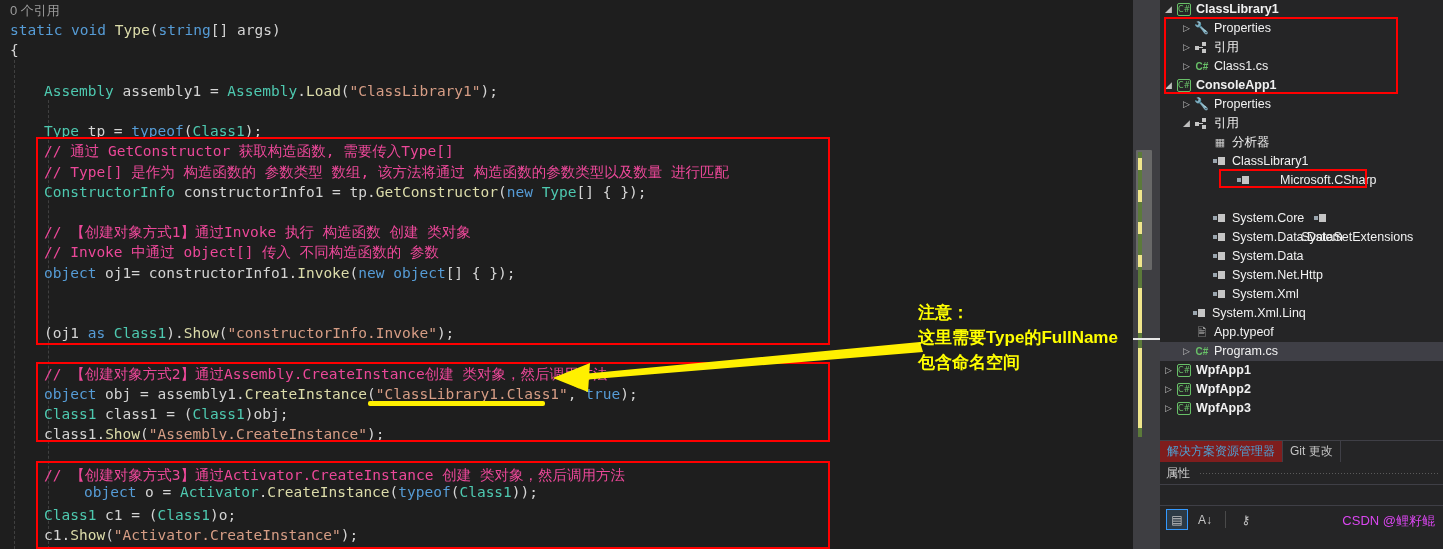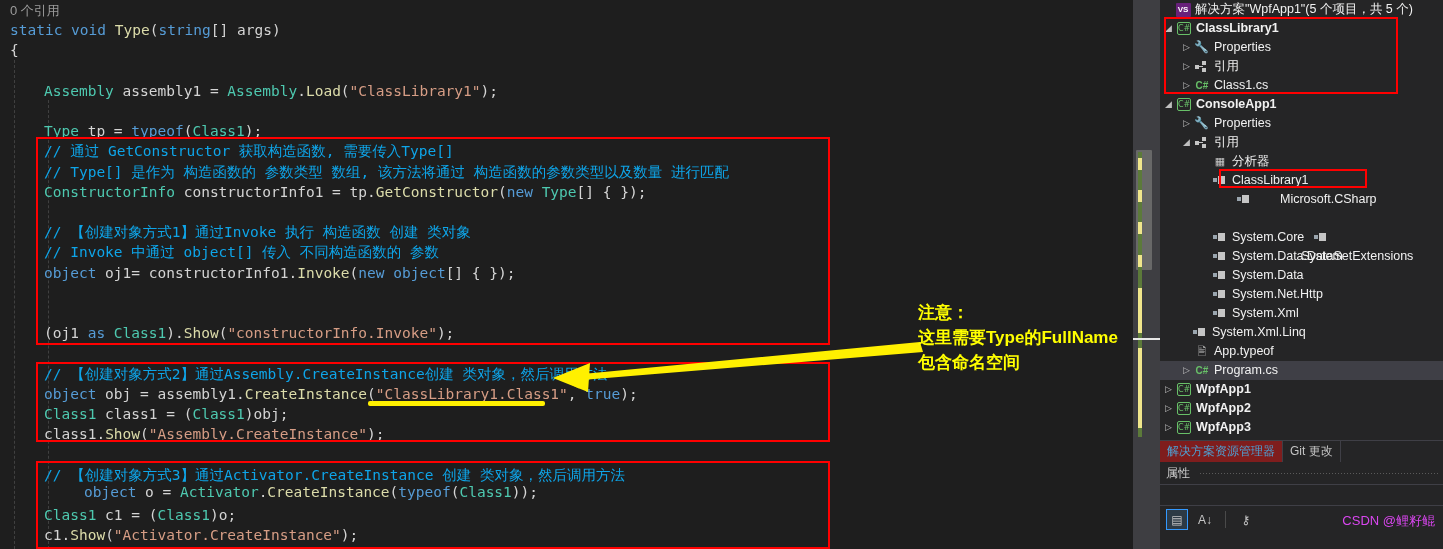--- a/index.html
+++ b/index.html
@@ -25,21 +25,21 @@
   }
   .ind1 { padding-left: 10px; }
   .ind2 { padding-left: 44px; }
 
   
   .kw   { color: #569CD6; }   
   .typ  { color: #4EC9B0; }   
   .id   { color: #D4D4D4; }   
   .mth  { color: #DCDCAA; }   
   .str  { color: #D69D85; }   
-  .cmt  { color: #0ea5e9; text-align: center; }   
+  .cmt  { color: #ec4899; text-align: center; }   
   .ref  { color: #9C9C9C; font-family: "Liberation Sans", sans-serif; font-size: 13px; }
   .punc { color: #D4D4D4; }
 
   
   .guide {
     position: absolute; width: 0; border-left: 1px dashed #404040;
   }
 
   
   .redbox {
@@ -245,24 +245,20 @@
     <div class="mark" style="left:5px; top:158px; width:4px; height:12px; background:#F0E68C;"></div>
     <div class="mark" style="left:5px; top:190px; width:4px; height:12px; background:#F0E68C;"></div>
     <div class="mark" style="left:5px; top:222px; width:4px; height:12px; background:#F0E68C;"></div>
     <div class="mark" style="left:5px; top:255px; width:4px; height:12px; background:#F0E68C;"></div>
     <div class="mark" style="left:5px; top:288px; width:4px; height:45px; background:#F0E68C;"></div>
     <div class="mark" style="left:5px; top:348px; width:4px; height:80px; background:#F0E68C;"></div>
     <div id="caret-line" style="top:338px;"></div>
   </div>
 
   <div id="solution">
-    <div class="tree-row" style="padding-left:14px;">
-      <span class="ticon"><span class="ic-vs">VS</span></span>
-      <span class="tlabel">解决方案"WpfApp1"(5 个项目，共 5 个)</span>
-    </div>
     <div id="tree">
         <div class="tree-row" style="padding-left: 2px;">
           <span class="tw">◢</span>
           <span class="ticon"><span class="ic-cs">C#</span></span>
           <span class="tlabel bold">ClassLibrary1</span>
         </div>
         <div class="tree-row" style="padding-left: 20px;">
           <span class="tw">▷</span>
           <span class="ticon"><span class="ic-wrench">🔧</span></span>
           <span class="tlabel">Properties</span>

